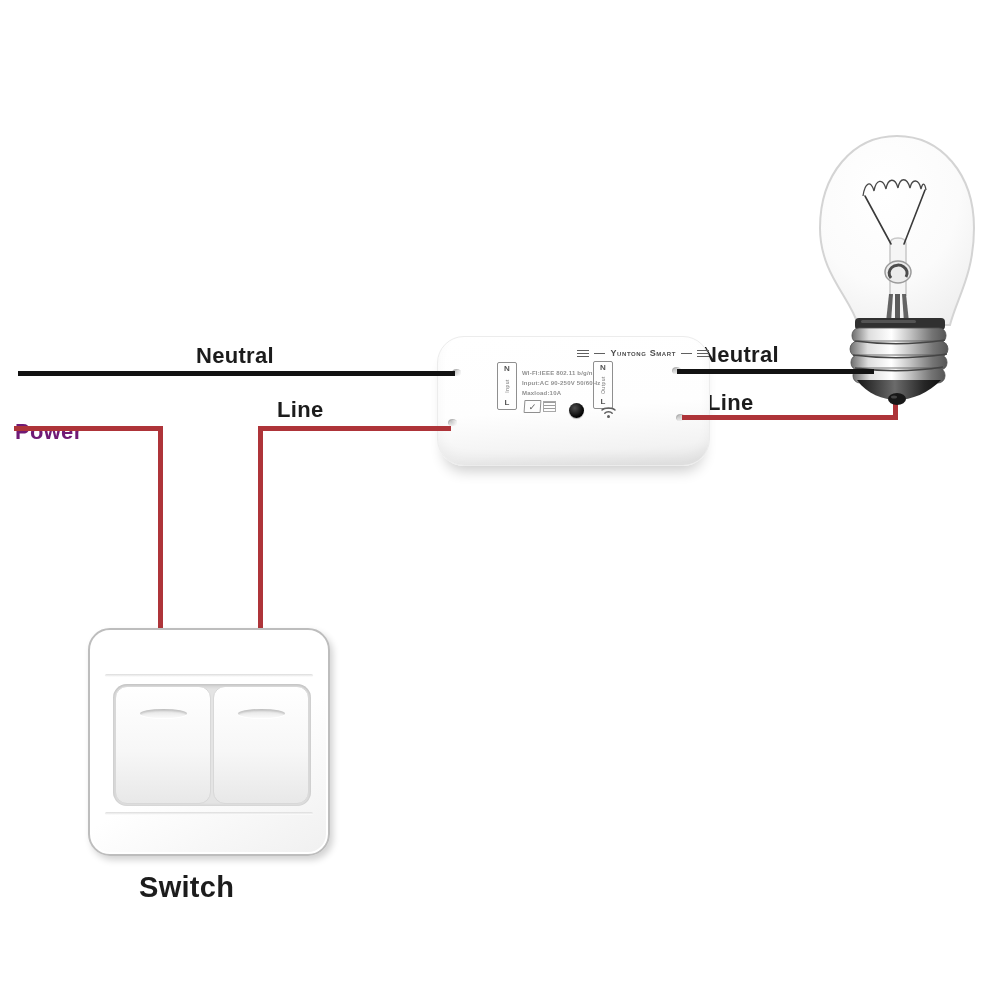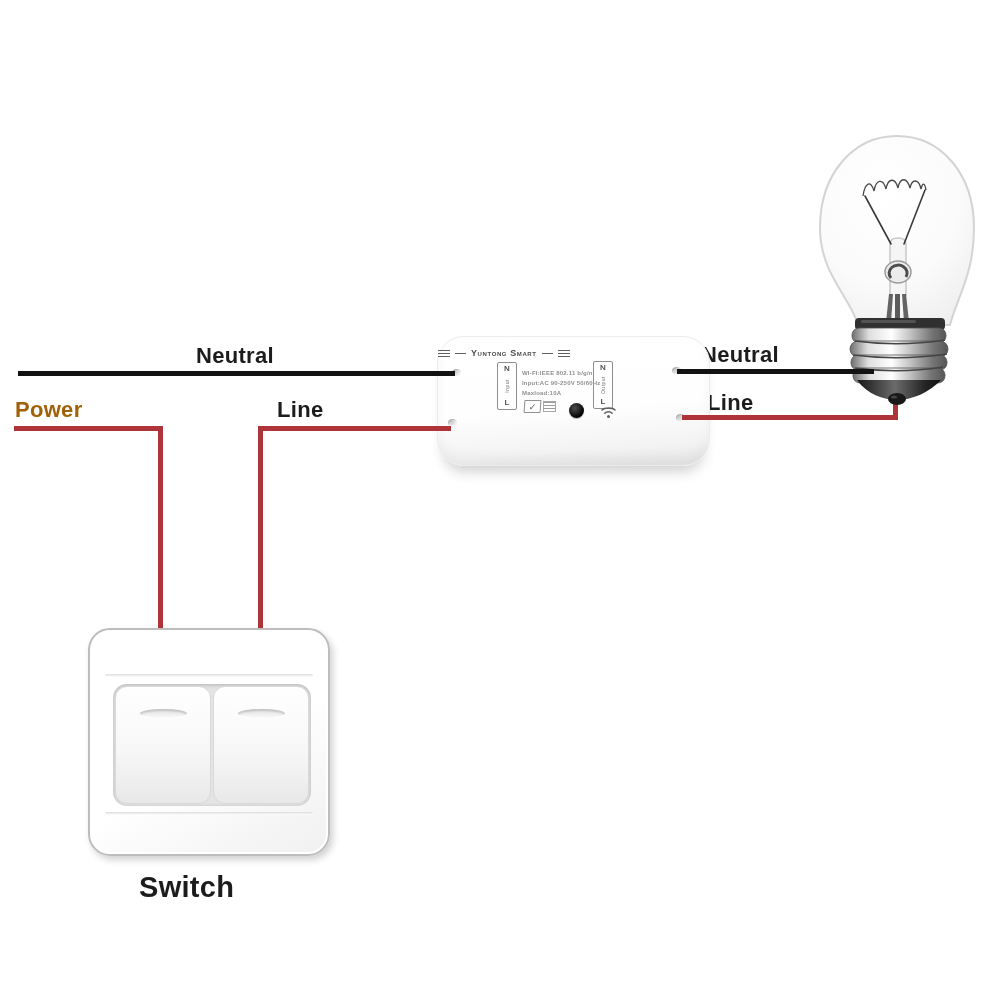--- a/index.html
+++ b/index.html
@@ -8,21 +8,21 @@
   .wire{position:absolute;}
   .lbl{position:absolute;width:140px;text-align:left;font-weight:700;font-size:22px;
        letter-spacing:0.3px;color:#1c1c1c;}
   
   #module{position:absolute;left:437px;top:336px;width:271px;height:128px;border-radius:27px;
           background:linear-gradient(176deg,#ffffff 0%,#fefefe 55%,#f3f3f3 84%,#e7e7e7 97%);
           border:1px solid #ececec;
           box-shadow:0 12px 14px -7px rgba(0,0,0,0.20), inset 0 -8px 12px rgba(0,0,0,0.04);
           z-index:4;}
   .brandrow{position:absolute;left:0;top:11px;width:100%;display:flex;align-items:center;
-            justify-content:flex-start;gap:5px;}
+            justify-content:flex-end;gap:5px;}
   .brand{font-size:9px;font-weight:700;color:#4c4c4c;font-variant:small-caps;letter-spacing:0.6px;}
   .tri{width:12px;height:5px;border-top:1px solid #606060;border-bottom:1px solid #606060;
        background:linear-gradient(#606060,#606060) center/100% 1px no-repeat;}
   .dash{width:11px;height:1px;background:#606060;}
   .terminal{position:absolute;width:20px;height:48px;border:1px solid #8f8f8f;border-radius:2px;
             display:flex;flex-direction:column;align-items:center;justify-content:space-between;
             padding:2px 0;box-sizing:border-box;}
   .terminal .nl{font-size:8px;font-weight:700;color:#555;line-height:8px;}
   .terminal .vert{font-size:5px;color:#7a7a7a;writing-mode:vertical-rl;transform:rotate(180deg);
                   letter-spacing:0.5px;line-height:6px;}
@@ -69,21 +69,21 @@
   <div class="wire" style="left: 18px; top: 371px; width: 437px; height: 5px; z-index: 5; background: rgb(18, 18, 18);"></div>
   <div class="wire" style="left: 14px; top: 426px; width: 149px; height: 5px; z-index: 5; background: rgb(174, 52, 57);"></div>
   <div class="wire" style="left: 158px; top: 426px; width: 5px; height: 206px; z-index: 5; background: rgb(174, 52, 57);"></div>
   <div class="wire" style="left: 258px; top: 426px; width: 193px; height: 5px; z-index: 5; background: rgb(174, 52, 57);"></div>
   <div class="wire" style="left: 258px; top: 426px; width: 5px; height: 206px; z-index: 5; background: rgb(174, 52, 57);"></div>
   <div class="wire" style="left: 677px; top: 369px; width: 197px; height: 5px; z-index: 7; background: rgb(18, 18, 18);"></div>
   <div class="wire" style="left: 682px; top: 415px; width: 216px; height: 5px; z-index: 5; background: rgb(174, 52, 57);"></div>
   <div class="wire" style="left: 893px; top: 401px; width: 5px; height: 19px; z-index: 5; background: rgb(174, 52, 57);"></div>
 
   <div class="lbl" style="left: 196px; top: 343px; color: rgb(28, 28, 28);">Neutral</div>
-  <div class="lbl" style="left: 15px; top: 397px; color: #a16207;">Power</div>
+  <div class="lbl" style="left: 15px; top: 419px; color: #701a75;">Power</div>
   <div class="lbl" style="left: 277px; top: 397px; color: rgb(28, 28, 28);">Line</div>
   <div class="lbl" style="left: 701px; top: 342px; color: rgb(28, 28, 28);">Neutral</div>
   <div class="lbl" style="left: 707px; top: 390px; color: rgb(28, 28, 28);">Line</div>
   <div class="lbl" style="left: 139px; top: 871px; font-size: 29px; color: rgb(28, 28, 28);">Switch</div>
 
   <div id="module">
     <div class="brandrow">
       <span class="tri"></span>
       <span class="dash"></span>
       <span class="brand">Yuntong Smart</span>

